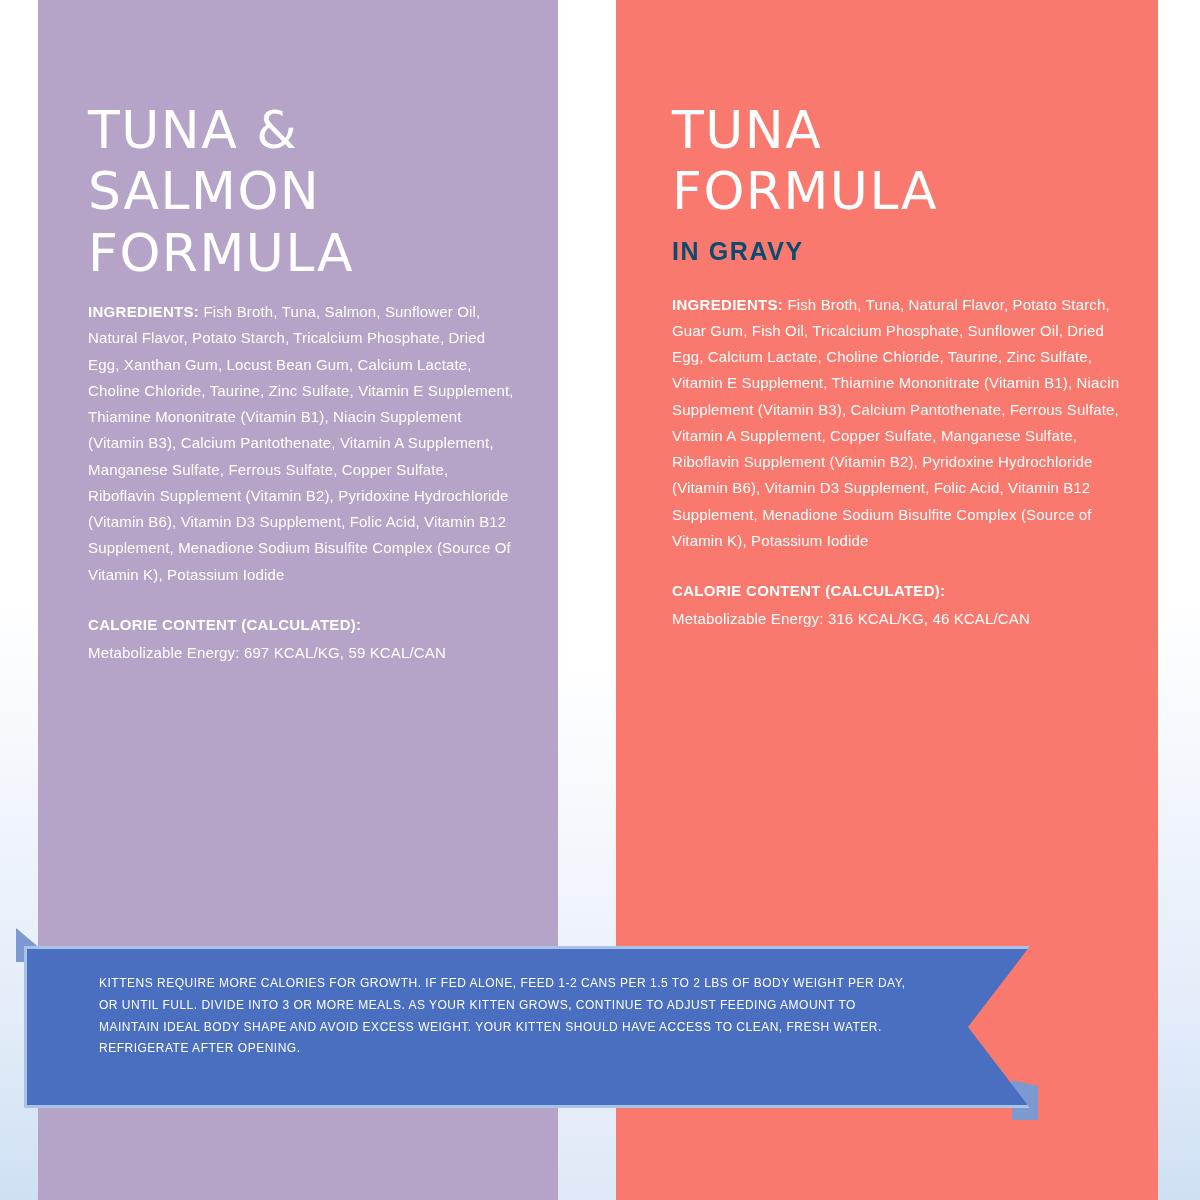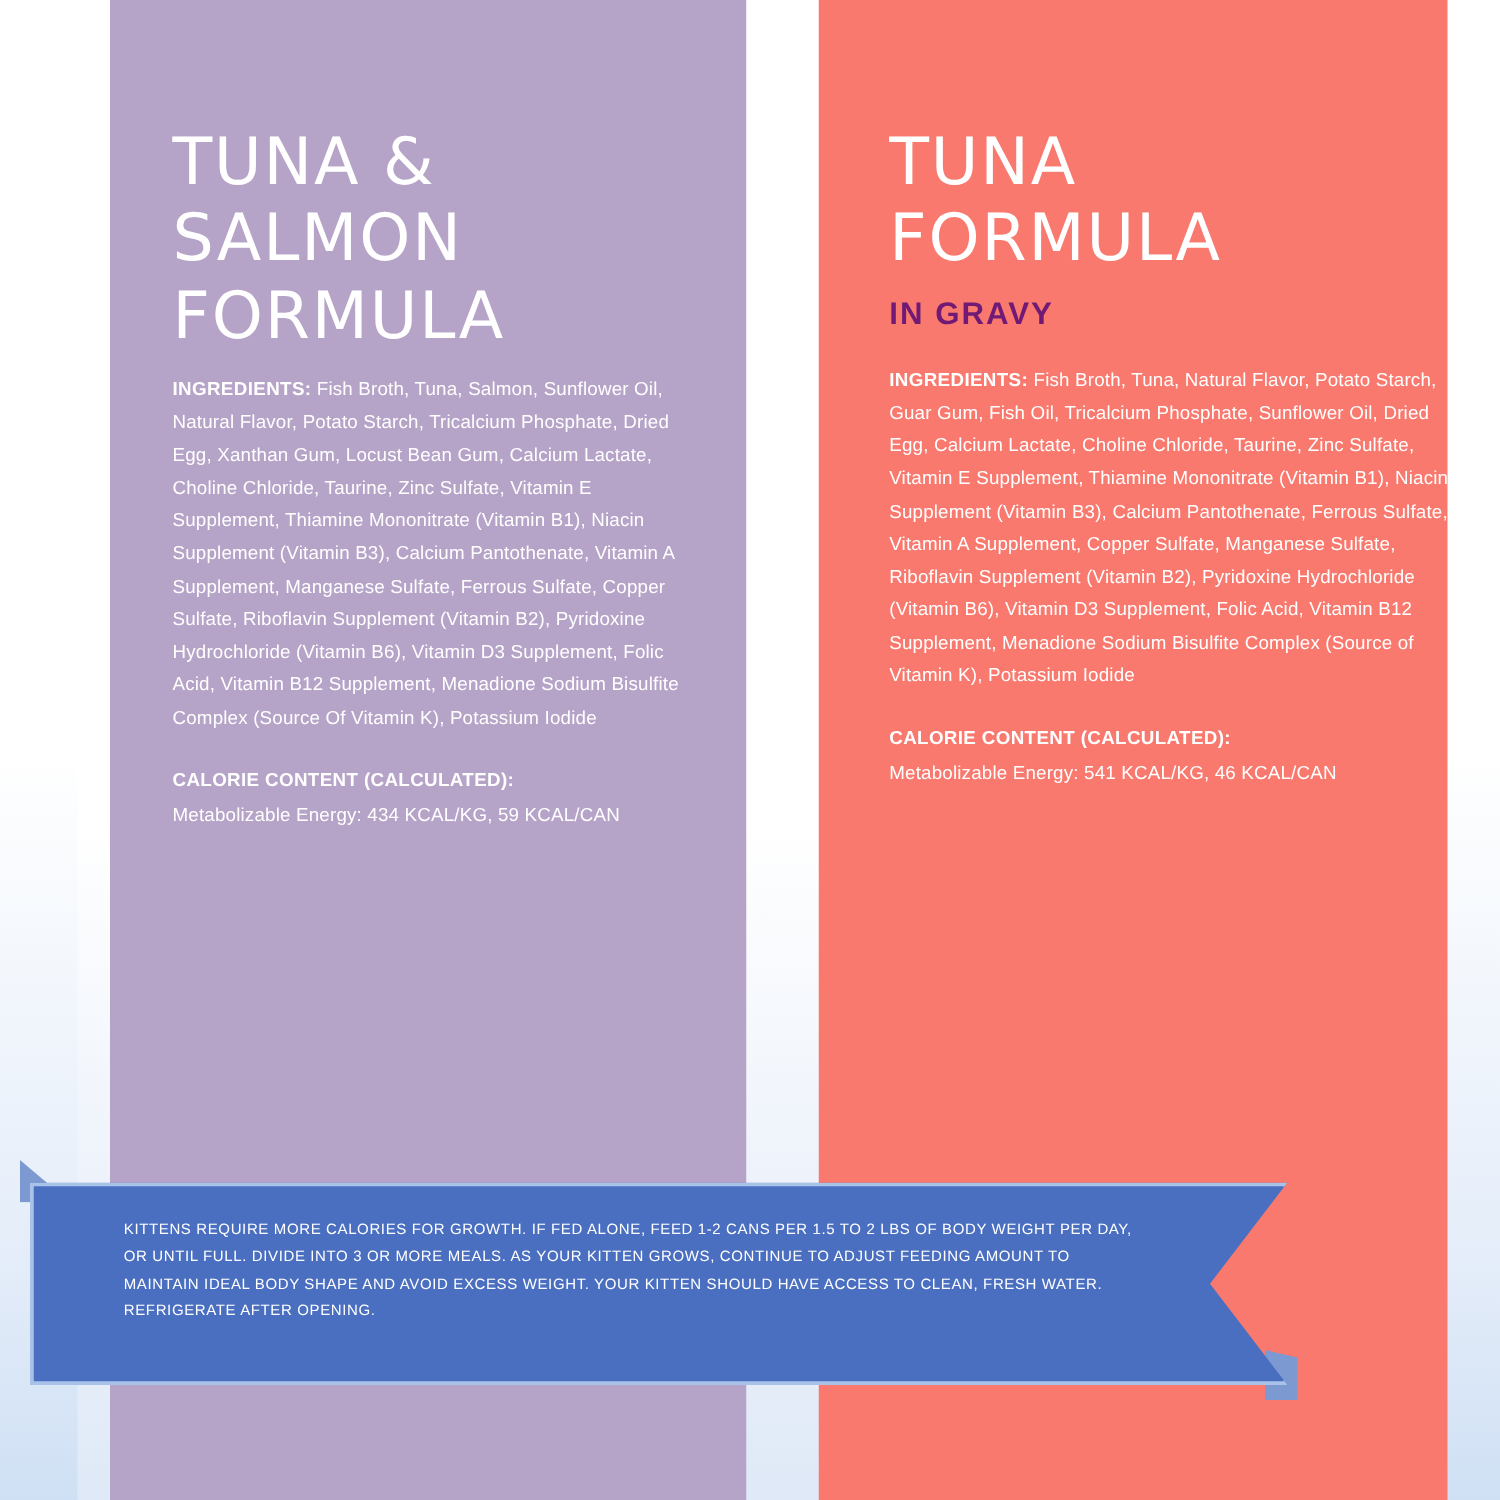--- a/index.html
+++ b/index.html
@@ -38,21 +38,21 @@
     position: absolute;
     inset: 0;
     display: flex;
   }
   .col {
     position: relative;
     box-sizing: border-box;
   }
   .col-left {
     width: 520px;
-    margin-left: 88px;
+    margin-left: 38px;
     background: #b6a3c8;
     padding: 100px 40px 0 50px;
   }
   .col-right {
     width: 556px;
     margin-left: 58px;
     background: #f9796e;
     padding: 100px 40px 0 56px;
   }
 
@@ -62,21 +62,21 @@
     font-weight: 400;
     font-size: 52px;
     line-height: 1.18;
     letter-spacing: 1.5px;
     margin: 0 0 14px 0;
     text-transform: uppercase;
   }
   .title .line { display: block; }
 
   .subtitle {
-    color: #701a75;
+    color: #0c4a6e;
     font-family: "Liberation Sans", sans-serif;
     font-weight: 700;
     font-size: 25px;
     letter-spacing: 1.6px;
     text-transform: uppercase;
     margin: 0 0 26px 0;
   }
 
   .body-block {
     color: #ffffff;
@@ -155,38 +155,38 @@
         <span class="line">TUNA &amp; SALMON</span>
         <span class="line">FORMULA</span>
       </h1>
 
       <p class="body-block ingredients">
         <span class="lbl">INGREDIENTS:</span><span> Fish Broth, Tuna, Salmon, Sunflower Oil, Natural Flavor, Potato Starch, Tricalcium Phosphate, Dried Egg, Xanthan Gum, Locust Bean Gum, Calcium Lactate, Choline Chloride, Taurine, Zinc Sulfate, Vitamin E Supplement, Thiamine Mononitrate (Vitamin B1), Niacin Supplement (Vitamin B3), Calcium Pantothenate, Vitamin A Supplement, Manganese Sulfate, Ferrous Sulfate, Copper Sulfate, Riboflavin Supplement (Vitamin B2), Pyridoxine Hydrochloride (Vitamin B6), Vitamin D3 Supplement, Folic Acid, Vitamin B12 Supplement, Menadione Sodium Bisulfite Complex (Source Of Vitamin K), Potassium Iodide</span>
       </p>
 
 
       <p class="body-block calorie">
-        <span class="lbl">CALORIE CONTENT (CALCULATED):</span><span>Metabolizable Energy: 434 KCAL/KG, 59 KCAL/CAN</span>
+        <span class="lbl">CALORIE CONTENT (CALCULATED):</span><span>Metabolizable Energy: 697 KCAL/KG, 59 KCAL/CAN</span>
       </p>
     </div>
 
     <div class="col col-right">
       <h1 class="title">
         <span class="line">TUNA</span>
         <span class="line">FORMULA</span>
       </h1>
       <div class="subtitle">IN GRAVY</div>
 
       <p class="body-block ingredients">
         <span class="lbl">INGREDIENTS:</span><span> Fish Broth, Tuna, Natural Flavor, Potato Starch, Guar Gum, Fish Oil, Tricalcium Phosphate, Sunflower Oil, Dried Egg, Calcium Lactate, Choline Chloride, Taurine, Zinc Sulfate, Vitamin E Supplement, Thiamine Mononitrate (Vitamin B1), Niacin Supplement (Vitamin B3), Calcium Pantothenate, Ferrous Sulfate, Vitamin A Supplement, Copper Sulfate, Manganese Sulfate, Riboflavin Supplement (Vitamin B2), Pyridoxine Hydrochloride (Vitamin B6), Vitamin D3 Supplement, Folic Acid, Vitamin B12 Supplement, Menadione Sodium Bisulfite Complex (Source of Vitamin K), Potassium Iodide</span>
       </p>
 
 
       <p class="body-block calorie">
-        <span class="lbl">CALORIE CONTENT (CALCULATED):</span><span>Metabolizable Energy: 541 KCAL/KG, 46 KCAL/CAN</span>
+        <span class="lbl">CALORIE CONTENT (CALCULATED):</span><span>Metabolizable Energy: 316 KCAL/KG, 46 KCAL/CAN</span>
       </p>
     </div>
 
   </div>
 
   <div class="banner-wrap">
     <div class="ribbon-tail-left2"></div>
     <div class="ribbon-tail-right"></div>
     <div class="banner">
       <p class="banner-text">KITTENS REQUIRE MORE CALORIES FOR GROWTH. IF FED ALONE, FEED 1-2 CANS PER 1.5 TO 2 LBS OF BODY WEIGHT PER DAY, OR UNTIL FULL. DIVIDE INTO 3 OR MORE MEALS. AS YOUR KITTEN GROWS, CONTINUE TO ADJUST FEEDING AMOUNT TO MAINTAIN IDEAL BODY SHAPE AND AVOID EXCESS WEIGHT. YOUR KITTEN SHOULD HAVE ACCESS TO CLEAN, FRESH WATER. REFRIGERATE AFTER OPENING.</p>

